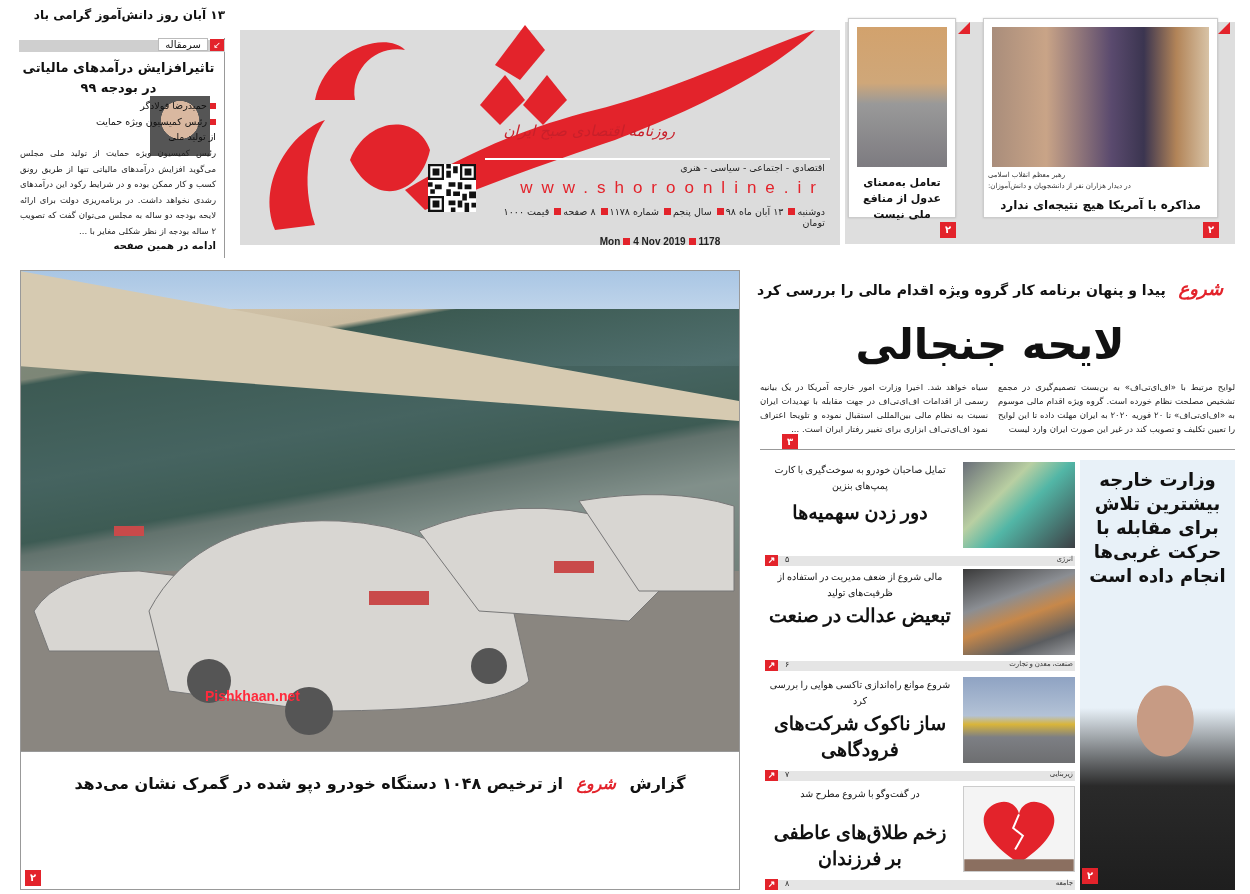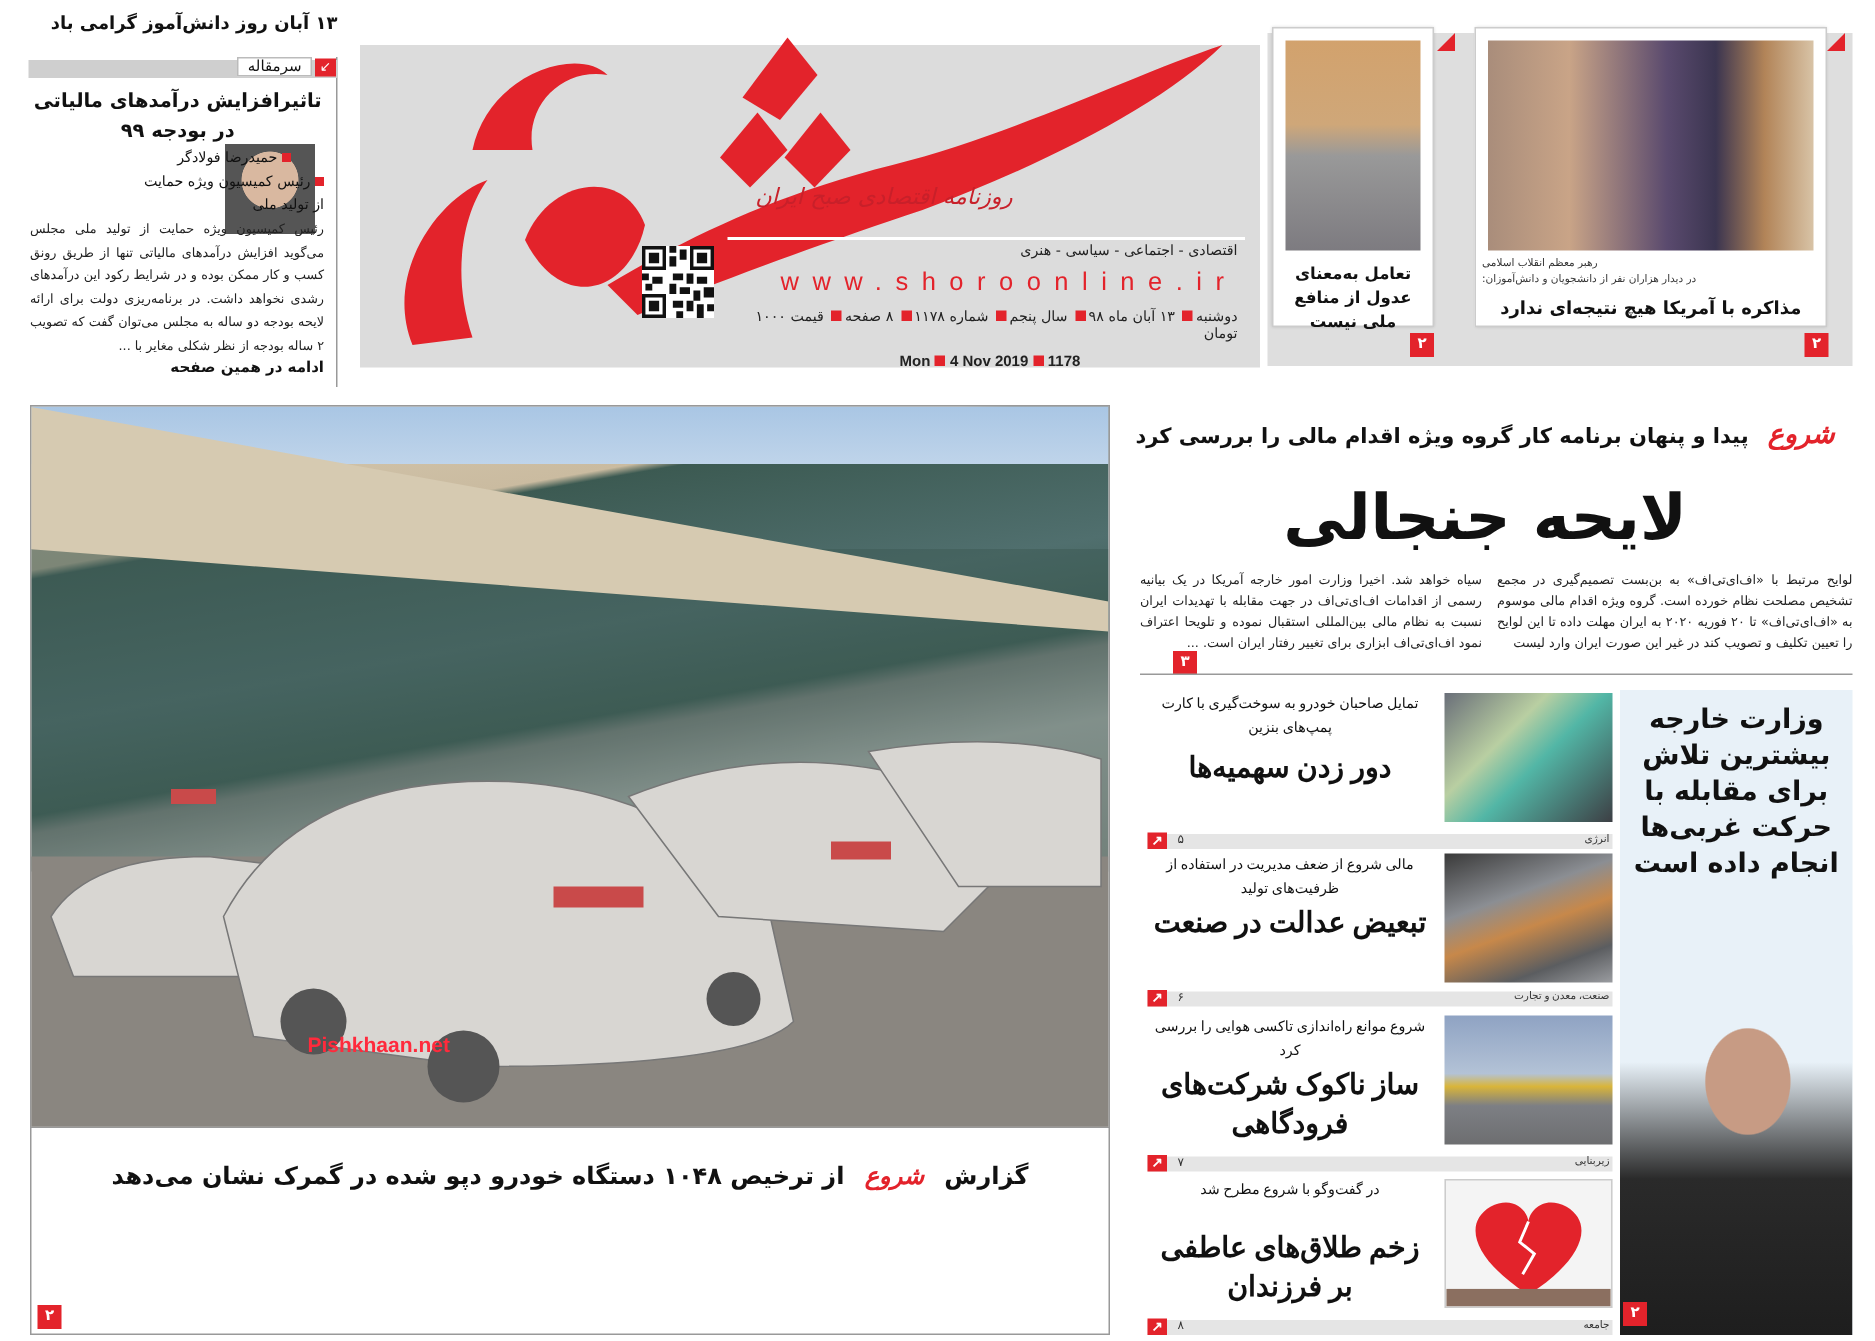--- a/index.html
+++ b/index.html
@@ -24,21 +24,21 @@
   #qr { left: 428px; top: 164px; width: 48px; height: 48px; background: #fff; }
 
   
   #occasion { left: 20px; top: 8px; width: 205px; font-size: 12px; font-weight: bold; text-align: right; }
   #editorial { left: 20px; top: 38px; width: 205px; height: 220px; border-right: 1px solid #999; padding-right: 6px; }
   #editorial-bar { position: absolute; right: -1px; top: 2px; width: 206px; height: 12px; background: #cfcfcf; }
   #editorial-label { position: absolute; right: 16px; top: 0; background: #fff; padding: 0 6px; font-size: 10px; border: 1px solid #bbb; height: 13px; line-height: 12px; }
   #editorial-icon { position: absolute; right: 0; top: 1px; width: 14px; height: 12px; background: #e3232b; color: #fff; font-size: 9px; text-align: center; line-height: 12px; }
   #editorial-title { position: absolute; right: 8px; top: 20px; width: 195px; font-size: 13px; font-weight: bold; text-align: center; line-height: 20px; }
   #author-photo { position: absolute; left: 130px; top: 58px; width: 60px; height: 60px; background: radial-gradient(circle at 50% 40%, #d9b8a0 0 40%, #555 41% 100%); }
-  #author-name { position: absolute; right: 8px; top: 60px; width: 120px; font-size: 9.5px; text-align: center; line-height: 15px; }
+  #author-name { position: absolute; right: 8px; top: 60px; width: 120px; font-size: 9.5px; text-align: right; line-height: 15px; }
   #author-role { position: absolute; right: 8px; top: 76px; width: 125px; font-size: 9.5px; text-align: right; line-height: 15px; }
   .bullet { display: inline-block; width: 6px; height: 6px; background: #e3232b; margin-left: 3px; }
   #editorial-body { position: absolute; right: 8px; top: 108px; width: 196px; font-size: 8.5px; text-align: justify; line-height: 15.5px; color: #222; }
   #editorial-more { position: absolute; right: 8px; top: 202px; font-size: 10px; font-weight: bold; }
 
   
   #photo-strip-bg { left: 845px; top: 22px; width: 390px; height: 222px; background: #dedede; }
   .photo-card { position: absolute; background: #fff; border: 1px solid #ccc; box-shadow: 0 0 2px rgba(0,0,0,.15); }
   #card1 { left: 983px; top: 18px; width: 235px; height: 200px; }
   #card2 { left: 848px; top: 18px; width: 108px; height: 200px; }

